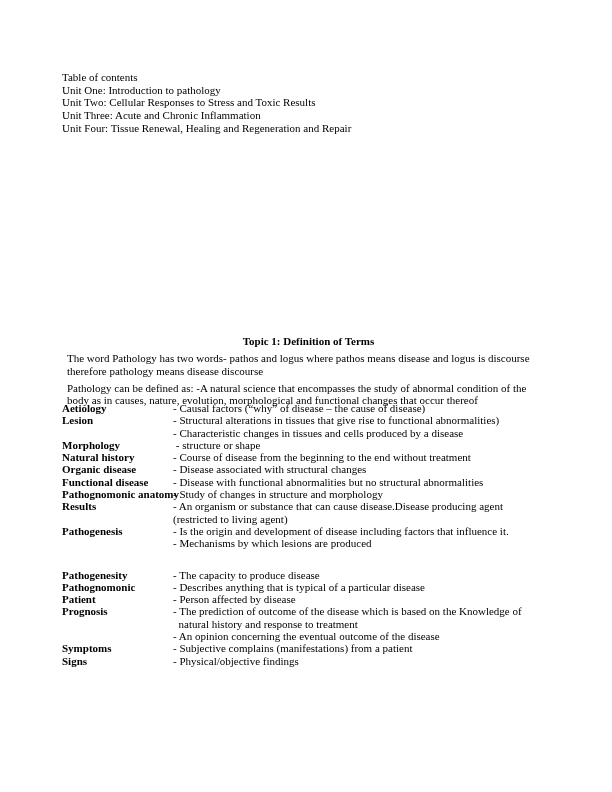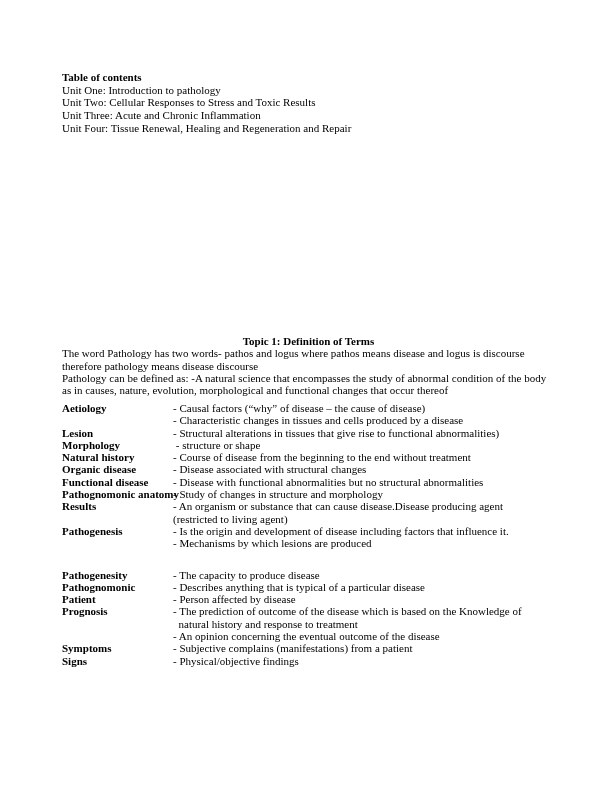--- a/index.html
+++ b/index.html
@@ -22,32 +22,32 @@
     background: #ffffff;
     overflow: hidden;
   }
   .toc {
     position: absolute;
     left: 62px;
     top: 71px;
     width: 493px;
     line-height: 12.65px;
   }
-  .toc-title { font-weight: bold; }
+  .toc-title { font-weight: normal; }
   .topic {
     position: absolute;
     left: 62px;
     top: 335px;
     width: 493px;
   }
   .topic-heading {
     font-weight: bold;
     text-align: center;
   }
-  .topic p { margin: 0; }
+  .topic p { margin: 5px; }
   .terminology {
     position: absolute;
     left: 62px;
     top: 402px;
     width: 500px;
   }
   .term-heading {
     font-weight: bold;
     font-style: italic;
   }
@@ -87,26 +87,26 @@
       </div>
   </section>
 
   <section class="terminology">
     <div>
         <div class="term-row">
           <div class="term-cell">Aetiology</div>
           <div class="def-cell">- Causal factors (“why” of disease – the cause of disease)</div>
         </div>
         <div class="term-row">
+          <div class="term-cell">Lesion</div>
+          <div class="def-cell">- Structural alterations in tissues that give rise to functional abnormalities)</div>
+        </div>
+        <div class="term-row">
           <div class="term-cell"></div>
           <div class="def-cell">- Characteristic changes in tissues and cells produced by a disease</div>
-        </div>
-        <div class="term-row">
-          <div class="term-cell">Lesion</div>
-          <div class="def-cell">- Structural alterations in tissues that give rise to functional abnormalities)</div>
         </div>
         <div class="term-row">
           <div class="term-cell">Morphology</div>
           <div class="def-cell"> - structure or shape</div>
         </div>
         <div class="term-row">
           <div class="term-cell">Natural history</div>
           <div class="def-cell">- Course of disease from the beginning to the end without treatment</div>
         </div>
         <div class="term-row">

